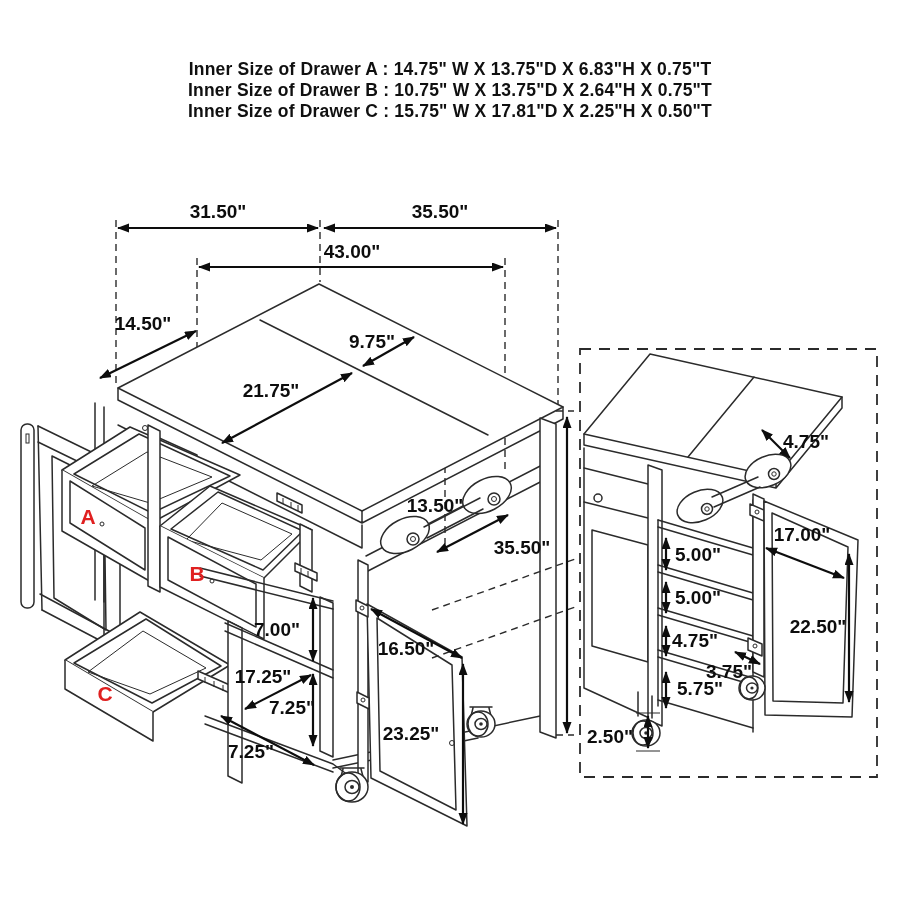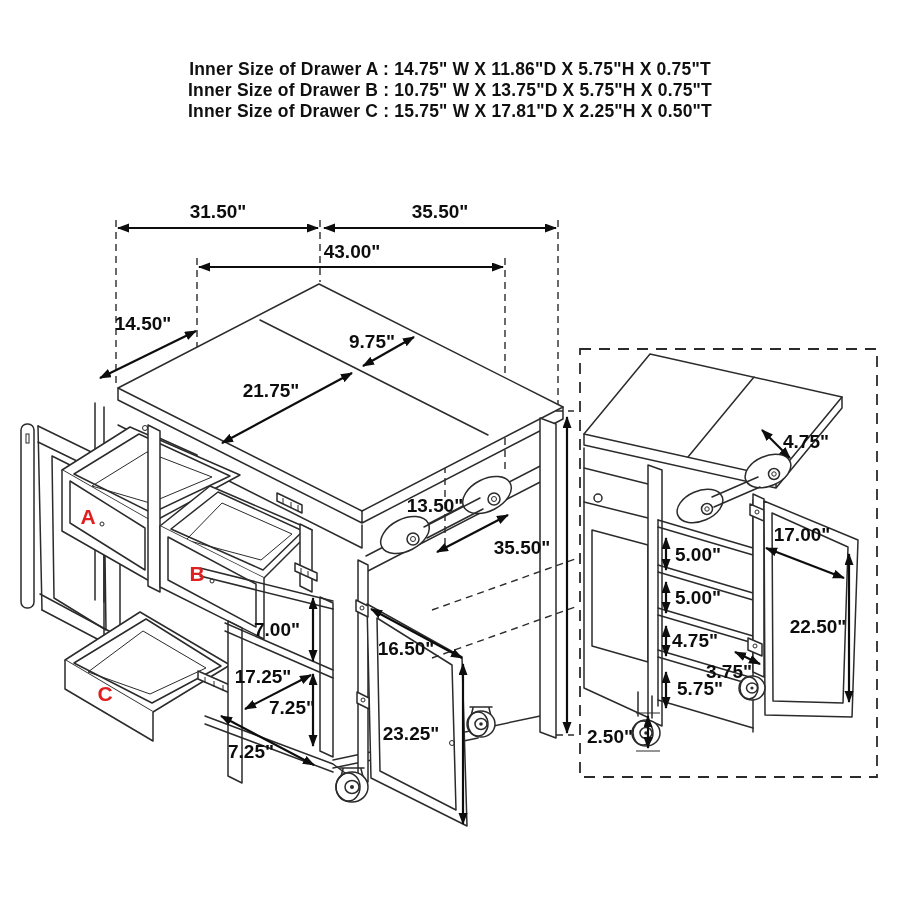--- a/index.html
+++ b/index.html
@@ -17,22 +17,22 @@
   .dimln{stroke:#0d0d0d;stroke-width:2.2;fill:none;}
   .dash{stroke:#2b2b2b;stroke-width:1.4;fill:none;stroke-dasharray:7 5;}
   .boxdash{stroke:#2b2b2b;stroke-width:1.8;fill:none;stroke-dasharray:11 8;}
 </style>
 </head>
 <body>
 
 <div class="canvas">
 
   <div class="title">
-    <div>Inner Size of Drawer A : 14.75" W X 11.86"D X 5.75"H X 0.75"T</div>
-    <div>Inner Size of Drawer B : 10.75" W X 13.75"D X 5.75"H X 0.75"T</div>
+    <div>Inner Size of Drawer A : 14.75" W X 13.75"D X 6.83"H X 0.75"T</div>
+    <div>Inner Size of Drawer B : 10.75" W X 13.75"D X 2.64"H X 0.75"T</div>
     <div>Inner Size of Drawer C : 15.75" W X 17.81"D X 2.25"H X 0.50"T</div>
   </div>
 
   <svg width="900" height="900" viewBox="0 0 900 900">
     <defs>
       <marker id="ah" orient="auto-start-reverse" markerUnits="userSpaceOnUse" markerWidth="14" markerHeight="11" refX="11" refY="4.5">
         <path d="M0,0 L12,4.5 L0,9 Z" fill="#0d0d0d"></path>
       </marker>
     </defs>
 

